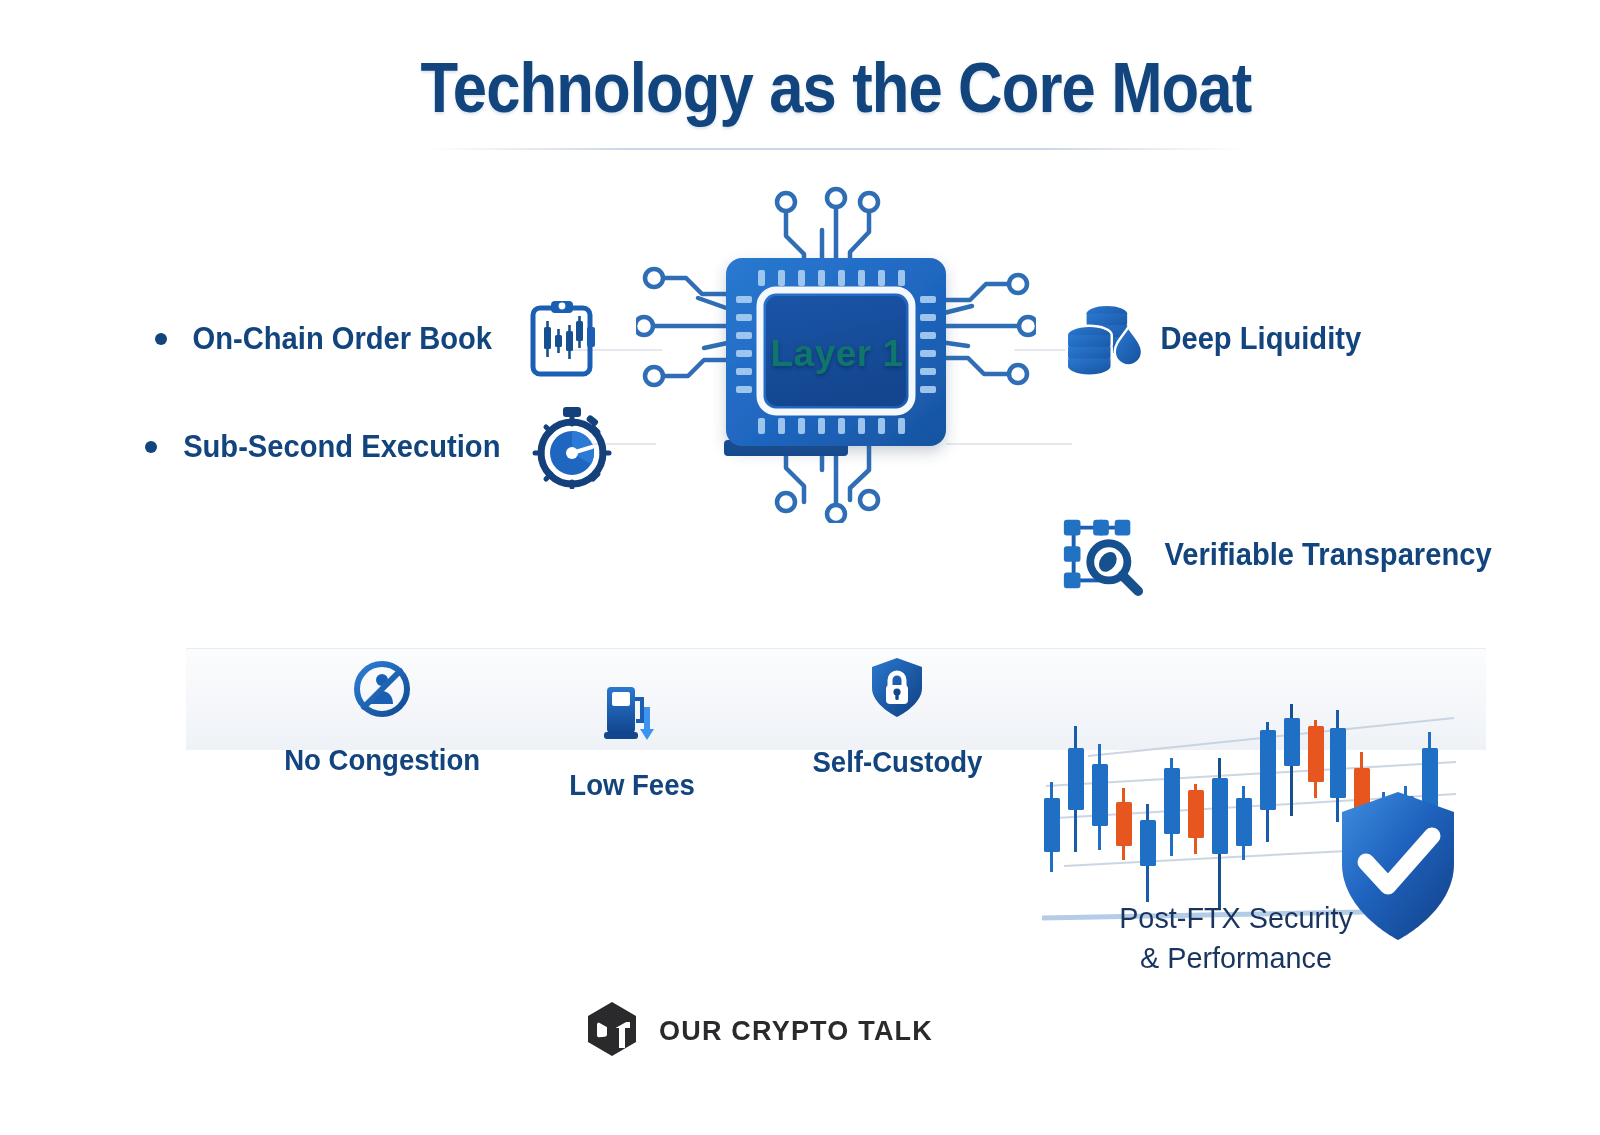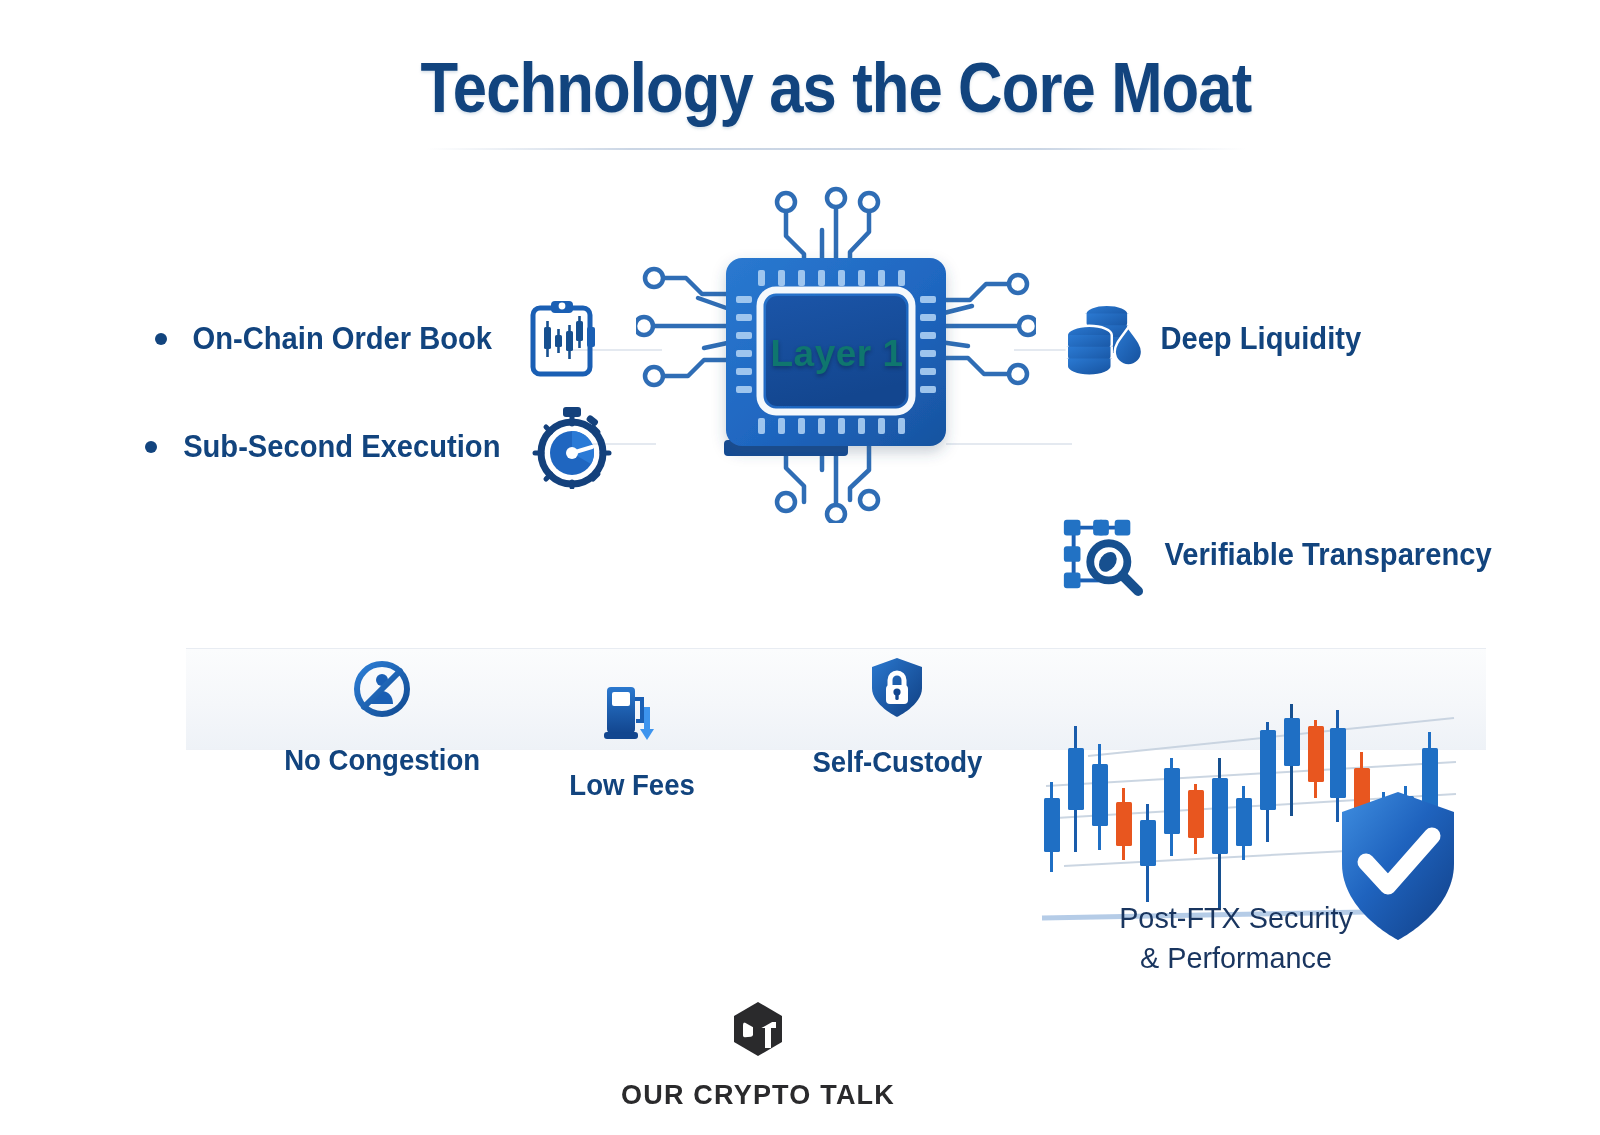--- a/index.html
+++ b/index.html
@@ -98,21 +98,21 @@
     text-align:center;
     font-family:"Liberation Sans Narrow","Liberation Sans",sans-serif;
     font-size:30px;font-weight:normal;color:#19355f;line-height:1.32;
     transform:scaleX(.96);
   }
   .chart-cap .l2{display:block;}
 
   
   .footer{
     position:absolute;left:0;top:1000px;width:1444px;
-    display:flex;align-items:center;justify-content:center;gap:18px;flex-direction:column;
+    display:flex;align-items:center;justify-content:center;gap:18px;
   }
   .footer .brand{
     font-size:27px;font-weight:bold;color:#2a2a2c;letter-spacing:1.2px;
   }
 </style>
 </head>
 <body>
 
 <div class="stage">
 

